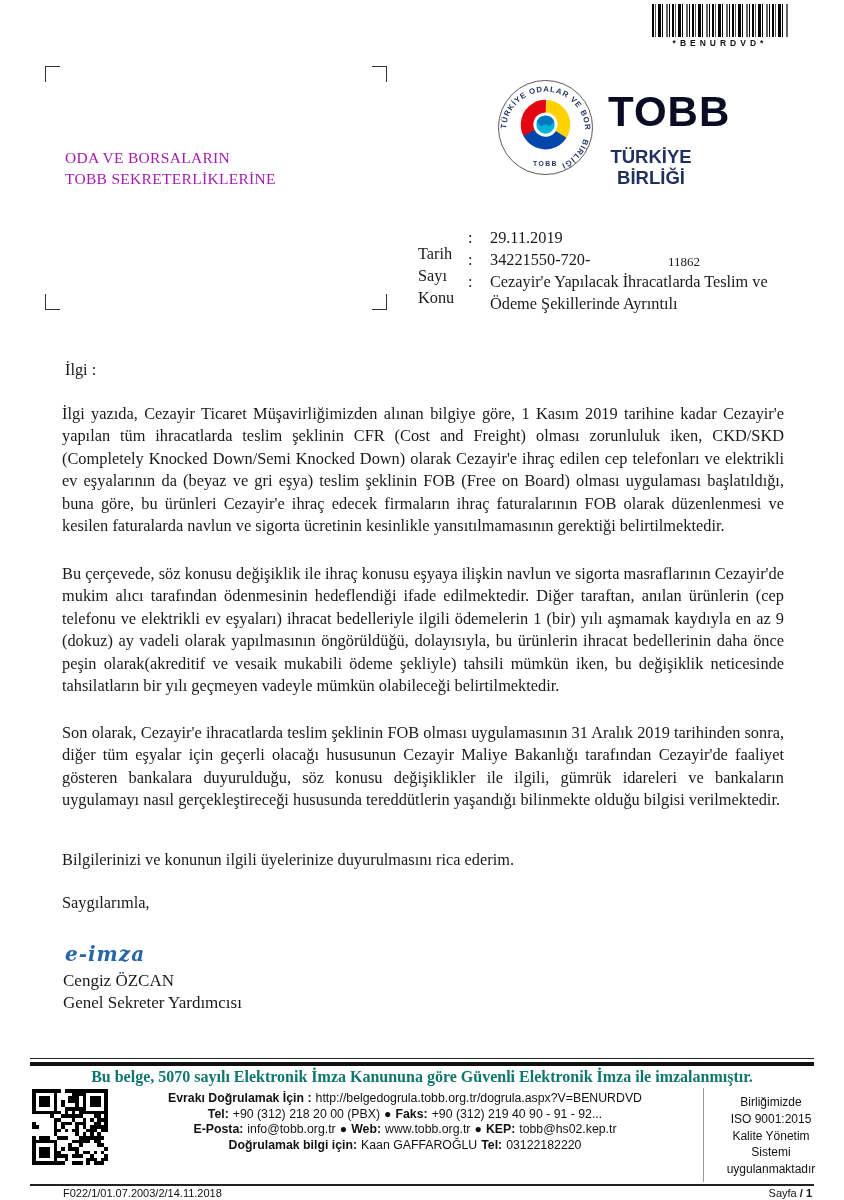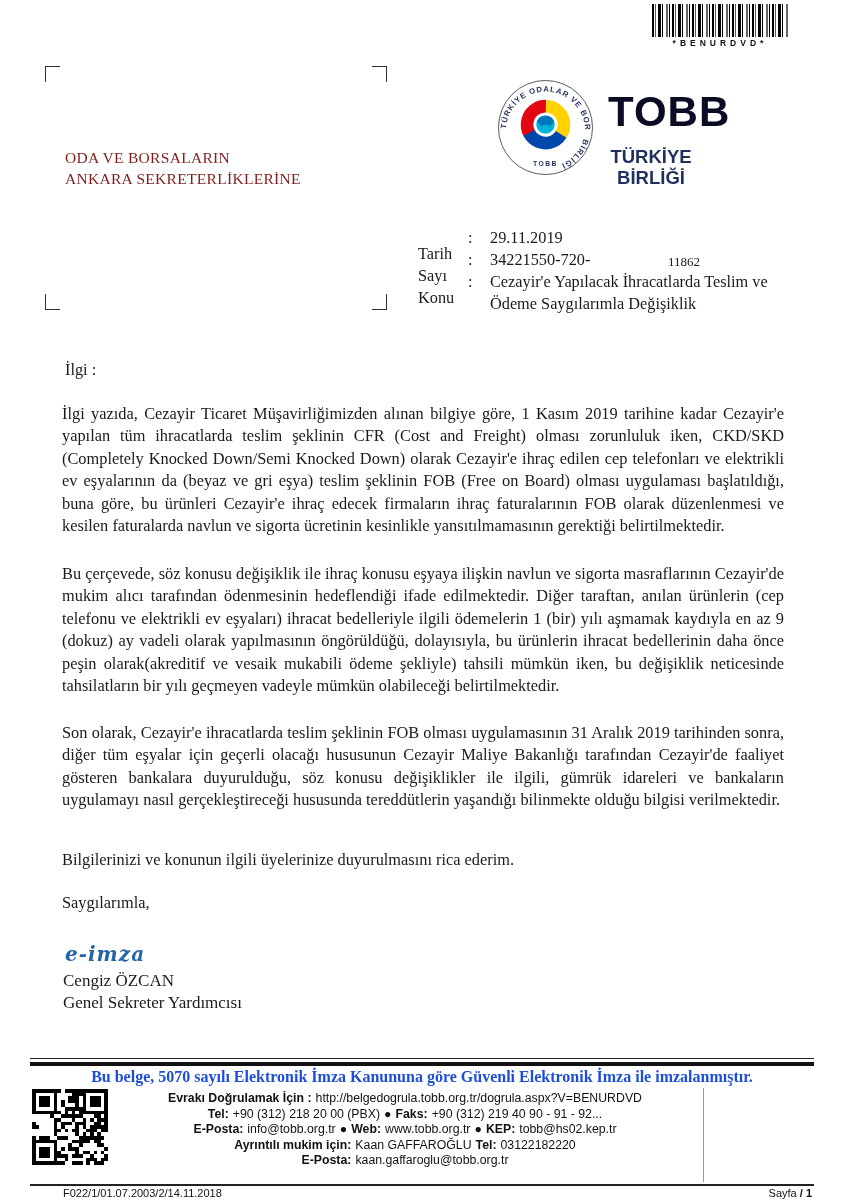--- a/index.html
+++ b/index.html
@@ -21,21 +21,21 @@
 
   
   .mark{position:absolute;width:14px;height:15px;}
   .mark.tl{left:45px;top:66px;border-top:1.5px solid #333;border-left:1.5px solid #333;}
   .mark.tr{left:372px;top:66px;border-top:1.5px solid #333;border-right:1.5px solid #333;}
   .mark.bl{left:45px;top:294px;border-bottom:1.5px solid #333;border-left:1.5px solid #333;}
   .mark.br{left:372px;top:294px;border-bottom:1.5px solid #333;border-right:1.5px solid #333;}
 
   
   .recipient{position:absolute;left:65px;top:147px;font-size:15.5px;line-height:21px;
-    letter-spacing:.3px;color:#7f1d1d;}
+    letter-spacing:.3px;color:#a21caf;}
   .logo-svg{position:absolute;left:497px;top:79px;width:97px;height:97px;}
   .tobb-big{position:absolute;left:608px;top:90px;font-family:"Liberation Sans",sans-serif;
     font-size:42px;font-weight:bold;letter-spacing:1px;color:#0b0b23;line-height:44px;}
   .org-lines{position:absolute;left:505px;top:146px;width:292px;text-align:center;
     font-family:"Liberation Sans",sans-serif;font-weight:bold;font-size:18.5px;
     line-height:21px;color:#1f2f5e;}
 
   
   .meta{position:absolute;left:0;top:0;font-size:16.3px;}
   .meta .lbl{position:absolute;left:418px;margin-top:16px;}
@@ -56,21 +56,21 @@
   
   .esign{position:absolute;left:65px;top:942px;font-family:"DejaVu Serif",serif;
     font-style:italic;font-weight:bold;font-size:20px;color:#2565a8;letter-spacing:1px;}
   .sig-name{position:absolute;left:63px;top:971px;font-size:17px;}
   .sig-title{position:absolute;left:63px;top:993px;font-size:17px;}
 
   
   .fline-thin{position:absolute;left:30px;width:784px;height:1px;background:#222;}
   .fline-thick{position:absolute;left:30px;width:784px;height:4px;background:#111;}
   .legal{position:absolute;left:0;top:1068px;width:844px;text-align:center;
-    font-size:16px;font-weight:bold;color:#1d4ed8;}
+    font-size:16px;font-weight:bold;color:#0f766e;}
   .qr{position:absolute;left:32px;top:1089px;width:76px;height:76px;background:#fff;}
   .qr i{position:absolute;background:#000;display:block;}
   .contact{position:absolute;left:110px;top:1091px;width:590px;text-align:center;
     font-family:"Liberation Sans",sans-serif;font-size:12.3px;line-height:15.6px;color:#111;}
   .contact b{font-weight:bold;}
   .contact .sp{display:inline-block;width:4px;}
   .iso-divider{position:absolute;left:703px;top:1088px;width:1px;height:94px;background:#9a9a9a;}
   .iso-col{position:absolute;left:706px;top:1094px;width:130px;text-align:center;
     font-family:"Liberation Sans",sans-serif;font-size:12px;line-height:16.8px;color:#111;}
   .bottom-line{position:absolute;left:30px;top:1184px;width:784px;height:1.5px;background:#222;}
@@ -88,21 +88,21 @@
   <div class="barcode"></div>
   <div class="barcode-label">*BENURDVD*</div>
 
   <div class="mark tl"></div>
   <div class="mark tr"></div>
   <div class="mark bl"></div>
   <div class="mark br"></div>
 
   <div class="recipient">
     <div>ODA VE BORSALARIN</div>
-    <div>ANKARA SEKRETERLİKLERİNE</div>
+    <div>TOBB SEKRETERLİKLERİNE</div>
   </div>
 
   <svg class="logo-svg" viewBox="0 0 100 100">
     <circle cx="50" cy="50" r="48.5" fill="#fff" stroke="#555" stroke-width="1"></circle>
     <defs>
       <path id="ringTop" d="M 9,54 A 41,41 0 1 1 91,54"></path>
       <path id="ringSide" d="M 90,58 A 41,41 0 0 1 60,90"></path>
     </defs>
     <text font-family="Liberation Sans, sans-serif" font-size="8" font-weight="bold" fill="#1f2f5e" letter-spacing="1">
       <textPath href="#ringTop" startOffset="2%">TÜRKİYE ODALAR VE BORSALAR</textPath>
@@ -132,21 +132,21 @@
     <span class="val r1">29.11.2019</span>
 
     <span class="lbl r2">Sayı</span>
     <span class="col r2">:</span>
     <span class="val r2">34221550-720-</span>
     <span class="sayi-num">11862</span>
 
     <span class="lbl r3">Konu</span>
     <span class="col r3">:</span>
     <span class="val r3">Cezayir'e Yapılacak İhracatlarda Teslim ve</span>
-    <span class="val r4">Ödeme Saygılarımla Değişiklik</span>
+    <span class="val r4">Ödeme Şekillerinde Ayrıntılı</span>
   </div>
 
   <div class="ilgi-lbl">İlgi :</div>
 
   <div class="para p1">İlgi yazıda, Cezayir Ticaret Müşavirliğimizden alınan bilgiye göre, 1 Kasım 2019 tarihine kadar Cezayir'e yapılan tüm ihracatlarda teslim şeklinin CFR (Cost and Freight) olması zorunluluk iken, CKD/SKD (Completely Knocked Down/Semi Knocked Down) olarak Cezayir'e ihraç edilen cep telefonları ve elektrikli ev eşyalarının da (beyaz ve gri eşya) teslim şeklinin FOB (Free on Board) olması uygulaması başlatıldığı, buna göre, bu ürünleri Cezayir'e ihraç edecek firmaların ihraç faturalarının FOB olarak düzenlenmesi ve kesilen faturalarda navlun ve sigorta ücretinin kesinlikle yansıtılmamasının gerektiği belirtilmektedir.</div>
   <div class="para p2">Bu çerçevede, söz konusu değişiklik ile ihraç konusu eşyaya ilişkin navlun ve sigorta masraflarının Cezayir'de mukim alıcı tarafından ödenmesinin hedeflendiği ifade edilmektedir. Diğer taraftan, anılan ürünlerin (cep telefonu ve elektrikli ev eşyaları) ihracat bedelleriyle ilgili ödemelerin 1 (bir) yılı aşmamak kaydıyla en az 9 (dokuz) ay vadeli olarak yapılmasının öngörüldüğü, dolayısıyla, bu ürünlerin ihracat bedellerinin daha önce peşin olarak(akreditif ve vesaik mukabili ödeme şekliyle) tahsili mümkün iken, bu değişiklik neticesinde tahsilatların bir yılı geçmeyen vadeyle mümkün olabileceği belirtilmektedir.</div>
   <div class="para p3">Son olarak, Cezayir'e ihracatlarda teslim şeklinin FOB olması uygulamasının 31 Aralık 2019 tarihinden sonra, diğer tüm eşyalar için geçerli olacağı hususunun Cezayir Maliye Bakanlığı tarafından Cezayir'de faaliyet gösteren bankalara duyurulduğu, söz konusu değişiklikler ile ilgili, gümrük idareleri ve bankaların uygulamayı nasıl gerçekleştireceği hususunda tereddütlerin yaşandığı bilinmekte olduğu bilgisi verilmektedir.</div>
   <div class="closing">Bilgilerinizi ve konunun ilgili üyelerinize duyurulmasını rica ederim.</div>
   <div class="salutation">Saygılarımla,</div>
 
@@ -405,28 +405,32 @@
     <div>
       <b>Evrakı Doğrulamak İçin :</b><span class="sp"></span><span>http://belgedogrula.tobb.org.tr/dogrula.aspx?V=BENURDVD</span>
     </div>
     <div>
       <b>Tel:</b><span class="sp"></span><span>+90 (312) 218 20 00 (PBX)</span><span class="sp"></span><span>●</span><span class="sp"></span><b>Faks:</b><span class="sp"></span><span>+90 (312) 219 40 90 - 91 - 92...</span>
     </div>
     <div>
       <b>E-Posta:</b><span class="sp"></span><span>info@tobb.org.tr</span><span class="sp"></span><span>●</span><span class="sp"></span><b>Web:</b><span class="sp"></span><span>www.tobb.org.tr</span><span class="sp"></span><span>●</span><span class="sp"></span><b>KEP:</b><span class="sp"></span><span>tobb@hs02.kep.tr</span>
     </div>
     <div>
-      <b>Ayrıntılı mukim için:</b><span class="sp"></span><span>Kaan GAFFAROĞLU</span><span class="sp"></span><b>Tel:</b><span class="sp"></span><span>03122182220</span>
+      <b>Doğrulamak bilgi için:</b><span class="sp"></span><span>Kaan GAFFAROĞLU</span><span class="sp"></span><b>Tel:</b><span class="sp"></span><span>03122182220</span>
     </div>
-    <div>
-      <b>E-Posta:</b><span class="sp"></span><span>kaan.gaffaroglu@tobb.org.tr</span>
-    </div>
   </div>
 
   <div class="iso-divider"></div>
+  <div class="iso-col">
+    <div>Birliğimizde</div>
+    <div>ISO 9001:2015</div>
+    <div>Kalite Yönetim</div>
+    <div>Sistemi</div>
+    <div>uygulanmaktadır</div>
+  </div>
 
   <div class="bottom-line"></div>
   <div class="doc-code">F022/1/01.07.2003/2/14.11.2018</div>
   <div class="page-num">
     <span>Sayfa</span>
     <b>/ 1</b>
   </div>
 
 </div>
 

